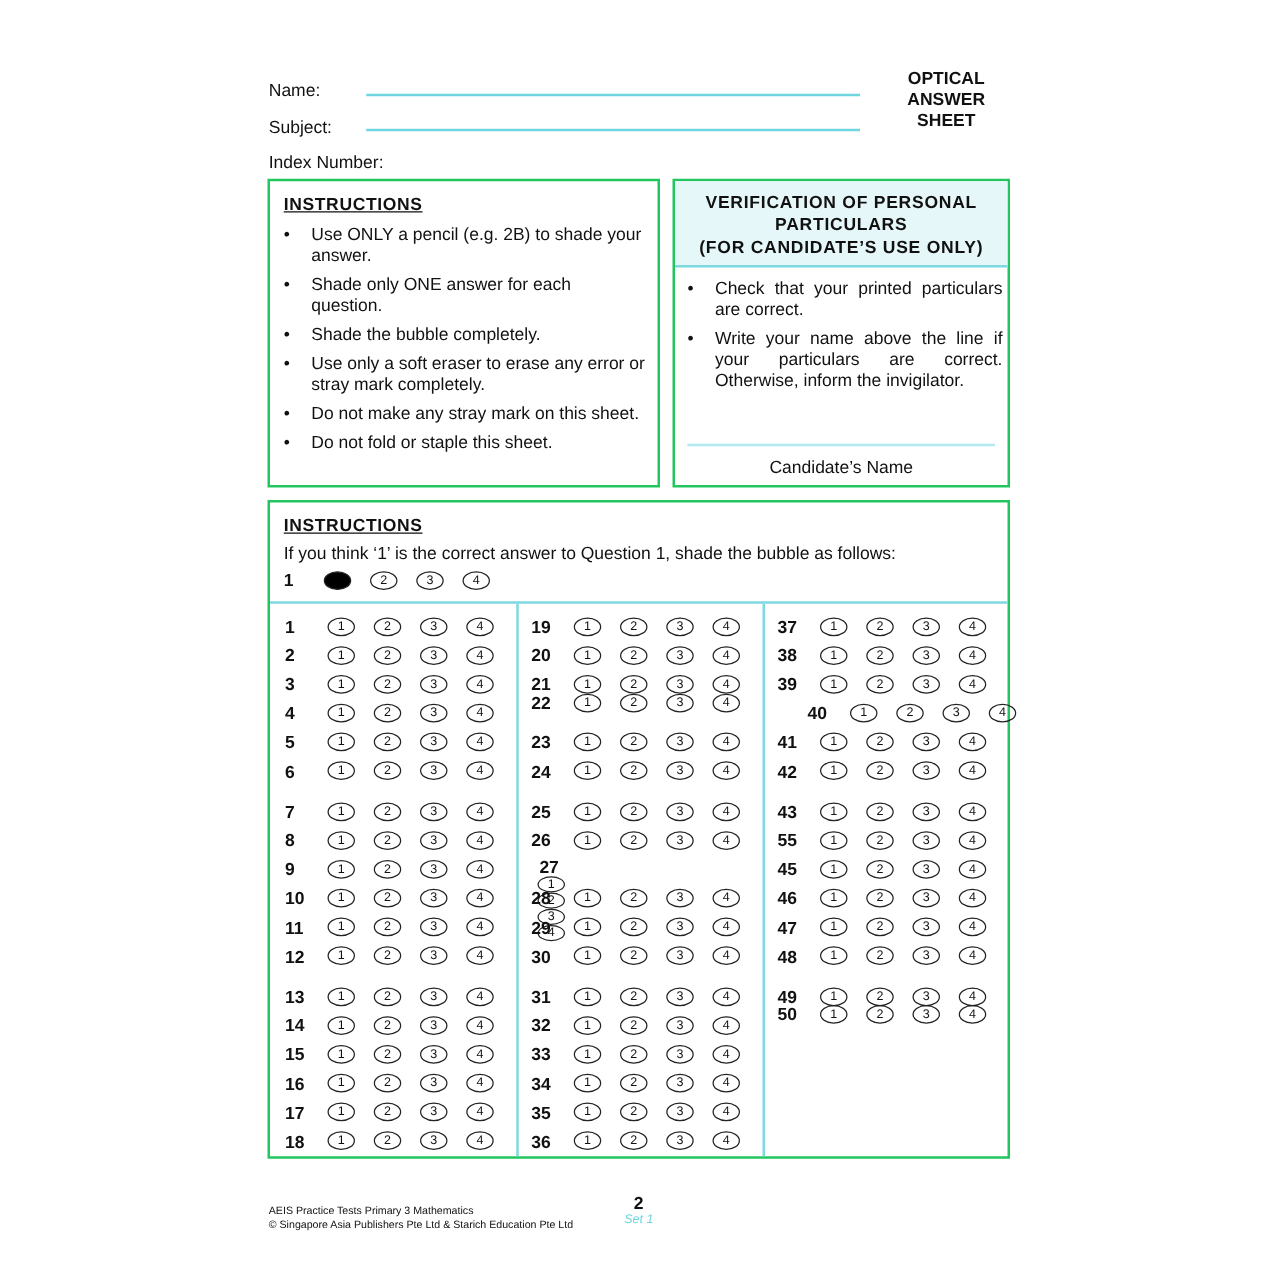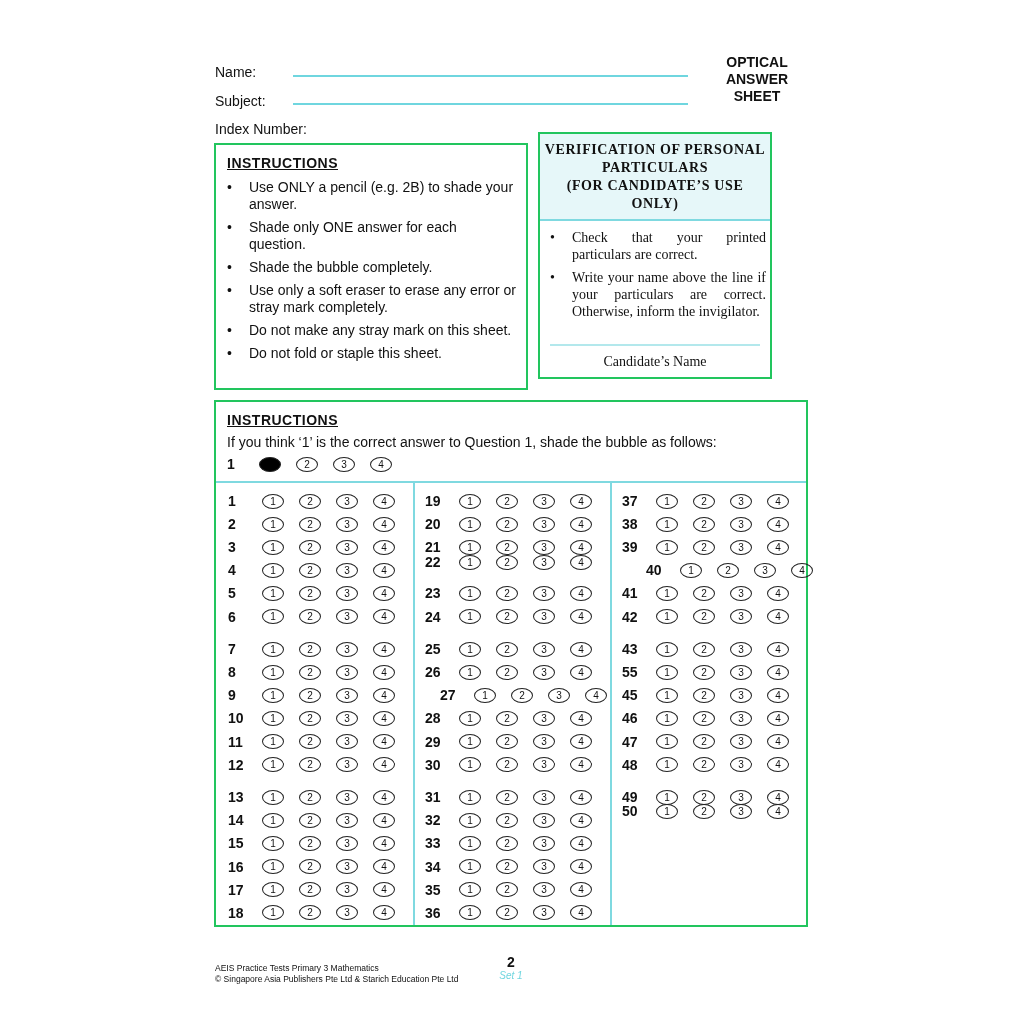--- a/index.html
+++ b/index.html
@@ -39,21 +39,21 @@
   <ul class="bul" id="instr-list">
       <li>Use ONLY a pencil (e.g. 2B) to shade your answer.</li>
       <li>Shade only ONE answer for each question.</li>
       <li>Shade the bubble completely.</li>
       <li>Use only a soft eraser to erase any error or stray mark completely.</li>
       <li>Do not make any stray mark on this sheet.</li>
       <li>Do not fold or staple this sheet.</li>
     </ul>
 </div>
 
-<div class="box" style="left:538px;top:132px;width:234px;height:247px;font-family:Liberation Serif, serif;">
+<div class="box" style="left:538px;top:143px;width:270px;height:247px;">
   <div class="verhead">
     <div>VERIFICATION OF PERSONAL</div>
     <div>PARTICULARS</div>
     <div>(FOR CANDIDATE’S USE ONLY)</div>
   </div>
   <ul class="bul" id="ver-list" style="padding:8px 4px 0 10px;text-align:justify;">
       <li>Check that your printed particulars are correct.</li>
       <li>Write your name above the line if your particulars are correct. Otherwise, inform the invigilator.</li>
     </ul>
   <div class="abs" style="left:10px;right:10px;top:210px;border-top:2px solid #b3e8ec;"></div>
@@ -253,21 +253,21 @@
         <span class="bub">3</span>
         <span class="bub">4</span>
       </div>
       <div class="qrow" style="left: 209px; top: 179.2px;">
         <span class="qnum">26</span>
         <span class="bub">1</span>
         <span class="bub">2</span>
         <span class="bub">3</span>
         <span class="bub">4</span>
       </div>
-      <div class="qrow" style="left: 224px; top: 202.3px;">
+      <div class="qrow" style="left: 214px; top: 202.3px; flex-direction: column;">
         <span class="qnum">27</span>
         <span class="bub">1</span>
         <span class="bub">2</span>
         <span class="bub">3</span>
         <span class="bub">4</span>
       </div>
       <div class="qrow" style="left: 209px; top: 225.4px;">
         <span class="qnum">28</span>
         <span class="bub">1</span>
         <span class="bub">2</span>

